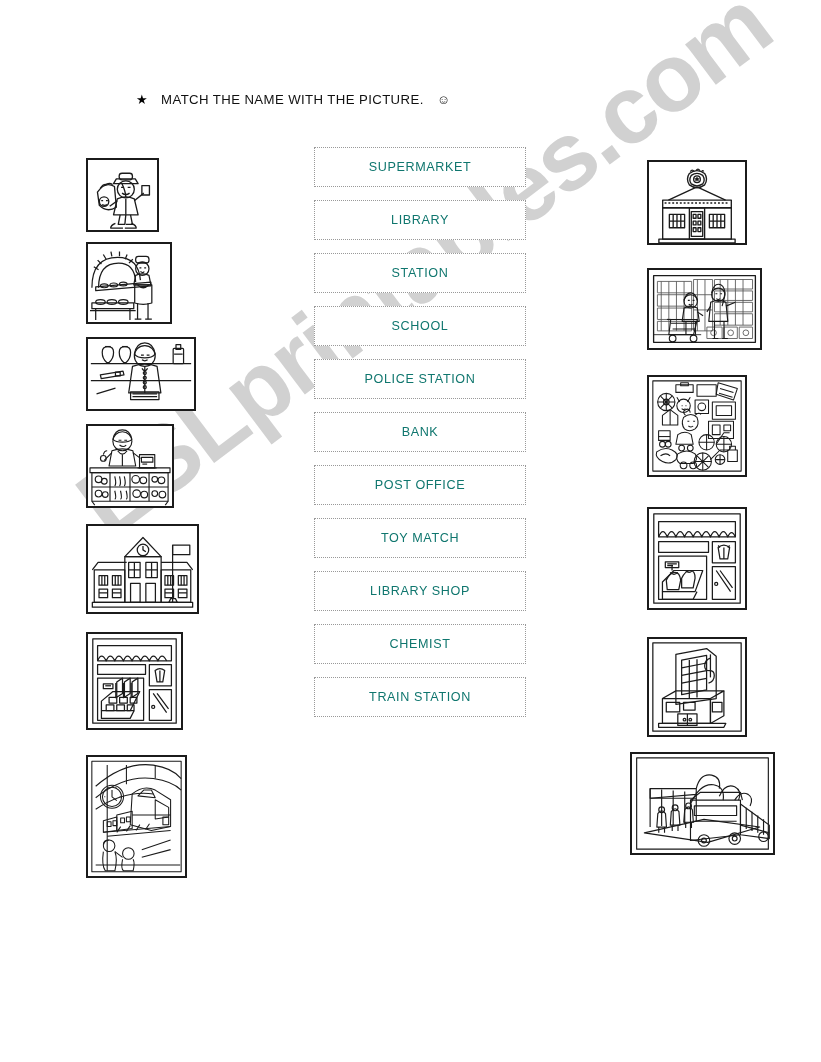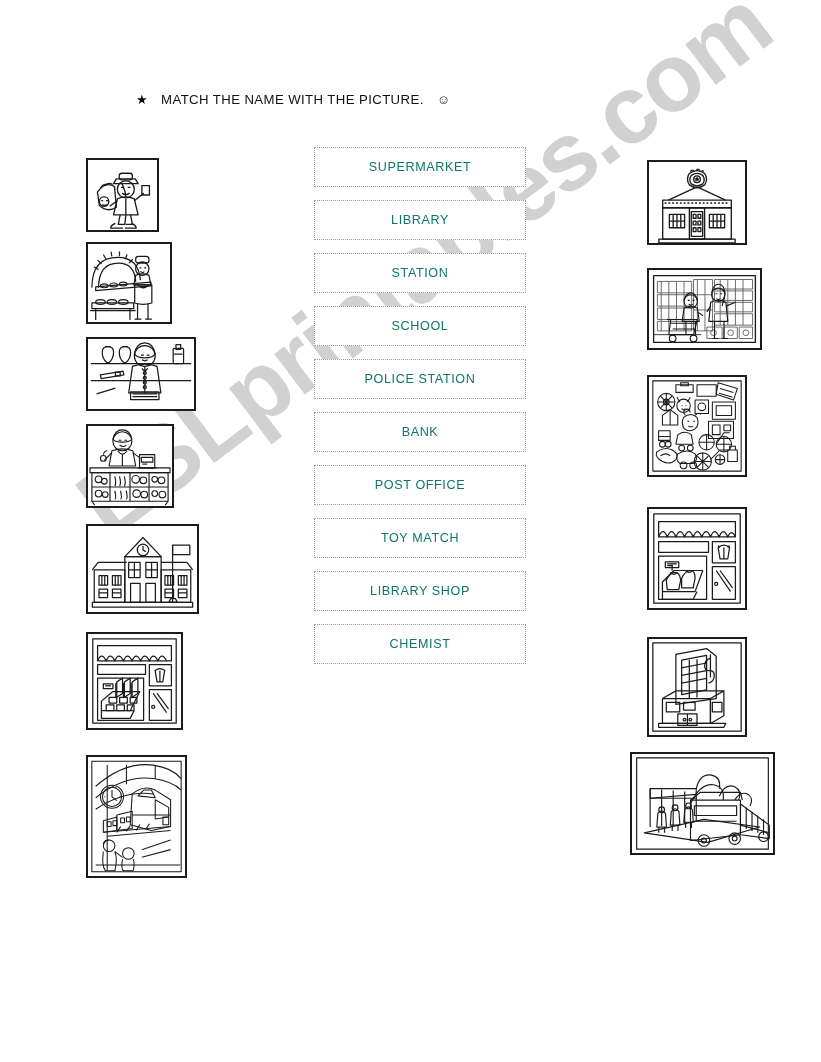--- a/index.html
+++ b/index.html
@@ -564,15 +564,18 @@
       </div>
     <div class="word-box">
         <span>TOY MATCH</span>
       </div>
     <div class="word-box">
         <span>LIBRARY SHOP</span>
       </div>
     <div class="word-box">
         <span>CHEMIST</span>
       </div>
+    <div class="word-box">
+        <span>TRAIN STATION</span>
+      </div>
   </div>
 
 </div>
 
 </body></html>

